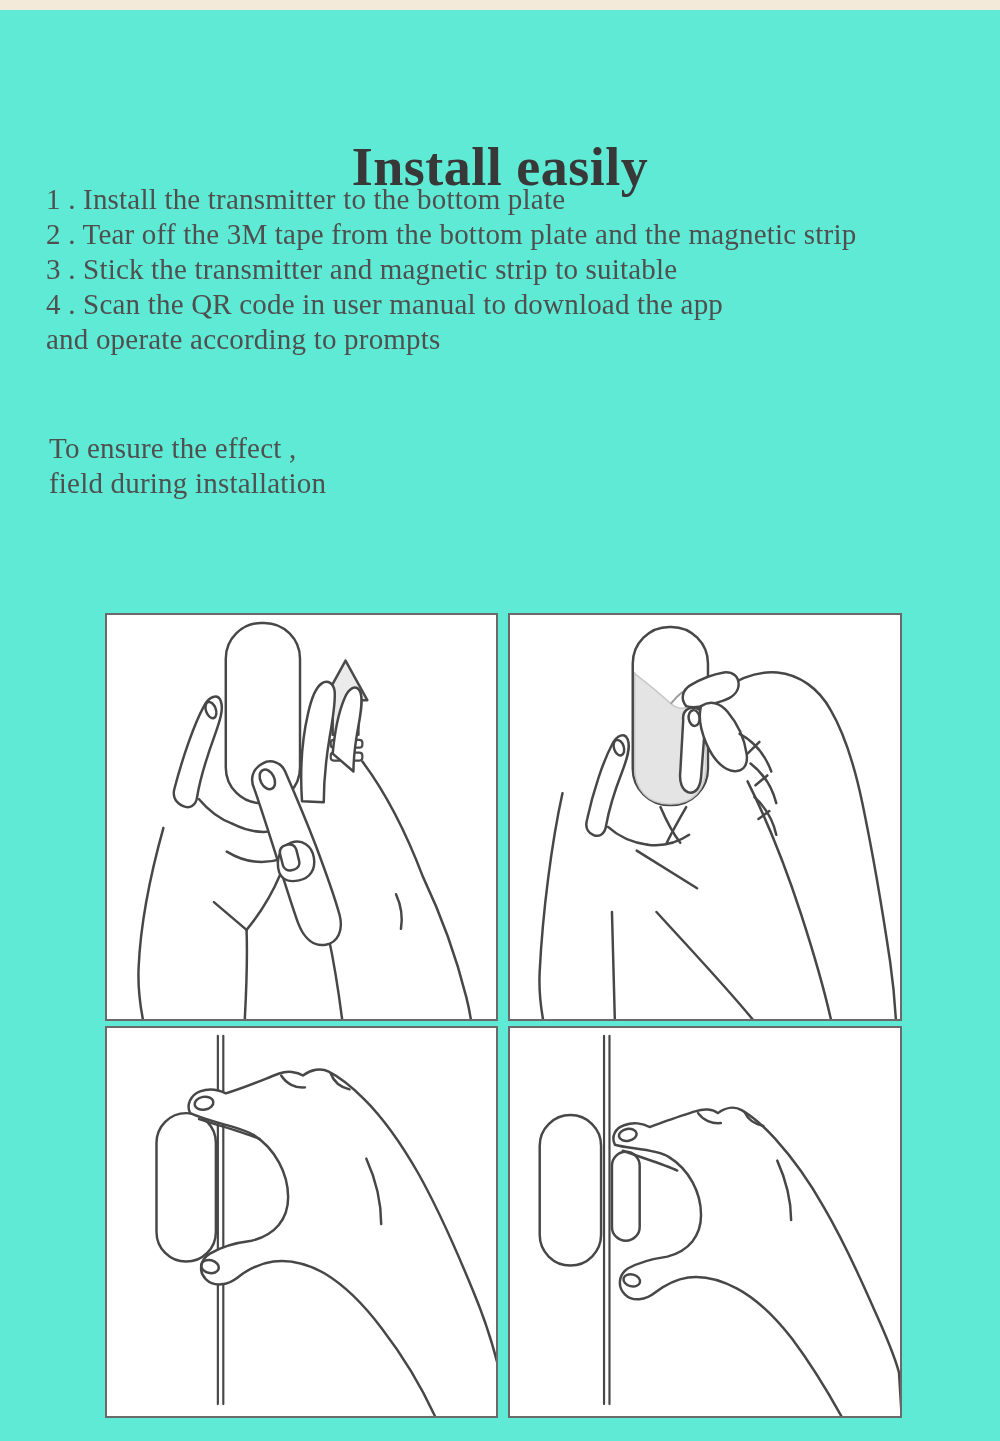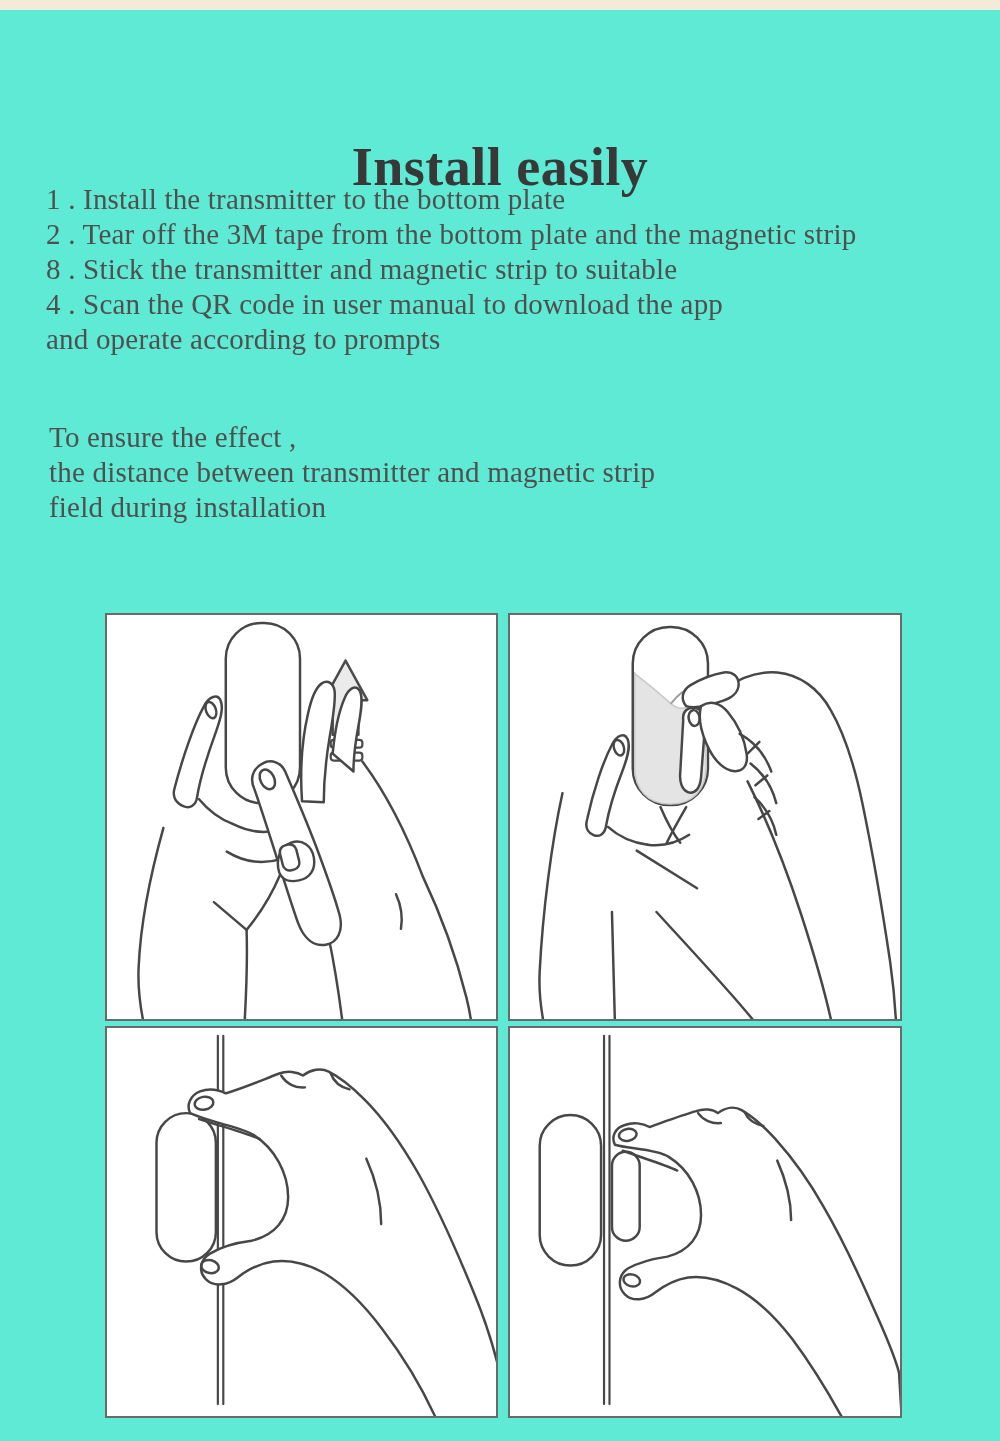--- a/index.html
+++ b/index.html
@@ -10,21 +10,21 @@
   .top-strip{position:absolute;top:0;left:0;width:1000px;height:10px;background:#f4ead9;}
   .title{
     position:absolute;top:100px;left:0;width:1000px;text-align:center;
     font-size:54px;font-weight:700;color:#383838;letter-spacing:0.5px;
   }
   .textblock{
     position:absolute;left:46px;color:#4f4f4f;font-size:29px;line-height:35px;
     letter-spacing:0.2px;
   }
   .instructions{top:182px;}
-  .note{top:420px;left:49px;}
+  .note{top:431px;left:49px;}
   .textblock .line{white-space:nowrap;}
   .panels{position:absolute;left:105px;top:613px;width:797px;height:805px;}
   .panel{
     position:absolute;background:#ffffff;border:2px solid #6a6a6a;box-sizing:border-box;
   }
   .panel svg{display:block;width:100%;height:100%;}
   #panel1{left:0;top:0;width:393px;height:408px;}
   #panel2{left:403px;top:0;width:394px;height:408px;}
   #panel3{left:0;top:413px;width:393px;height:392px;}
   #panel4{left:403px;top:413px;width:394px;height:392px;}
@@ -33,28 +33,27 @@
 <body>
 
 <div class="page">
   <div class="top-strip"></div>
 
   <h1 class="title">Install easily</h1>
 
   <div class="textblock instructions">
     <div class="line">1 . Install the transmitter to the bottom plate</div>
     <div class="line">2 . Tear off the 3M tape from the bottom plate and the magnetic strip</div>
-    <div class="line">8 . Stick the transmitter and magnetic strip to suitable</div>
+    <div class="line">3 . Stick the transmitter and magnetic strip to suitable</div>
     <div class="line">4 . Scan the QR code in user manual to download the app</div>
     <div class="line">and operate according to prompts</div>
   </div>
 
   <div class="textblock note">
     <div class="line">To ensure the effect ,</div>
-    <div class="line">the distance between transmitter and magnetic strip</div>
     <div class="line">field during installation</div>
   </div>
 
   <div class="panels">
 
     <div class="panel" id="panel1">
       <svg viewBox="0 0 393 408">
         <g stroke="#474747" stroke-width="2.5" fill="none" stroke-linecap="round" stroke-linejoin="round">
 
           <path d="M 57 215 C 45 258 34 310 32 355 C 31 375 33 393 37 412"></path>

